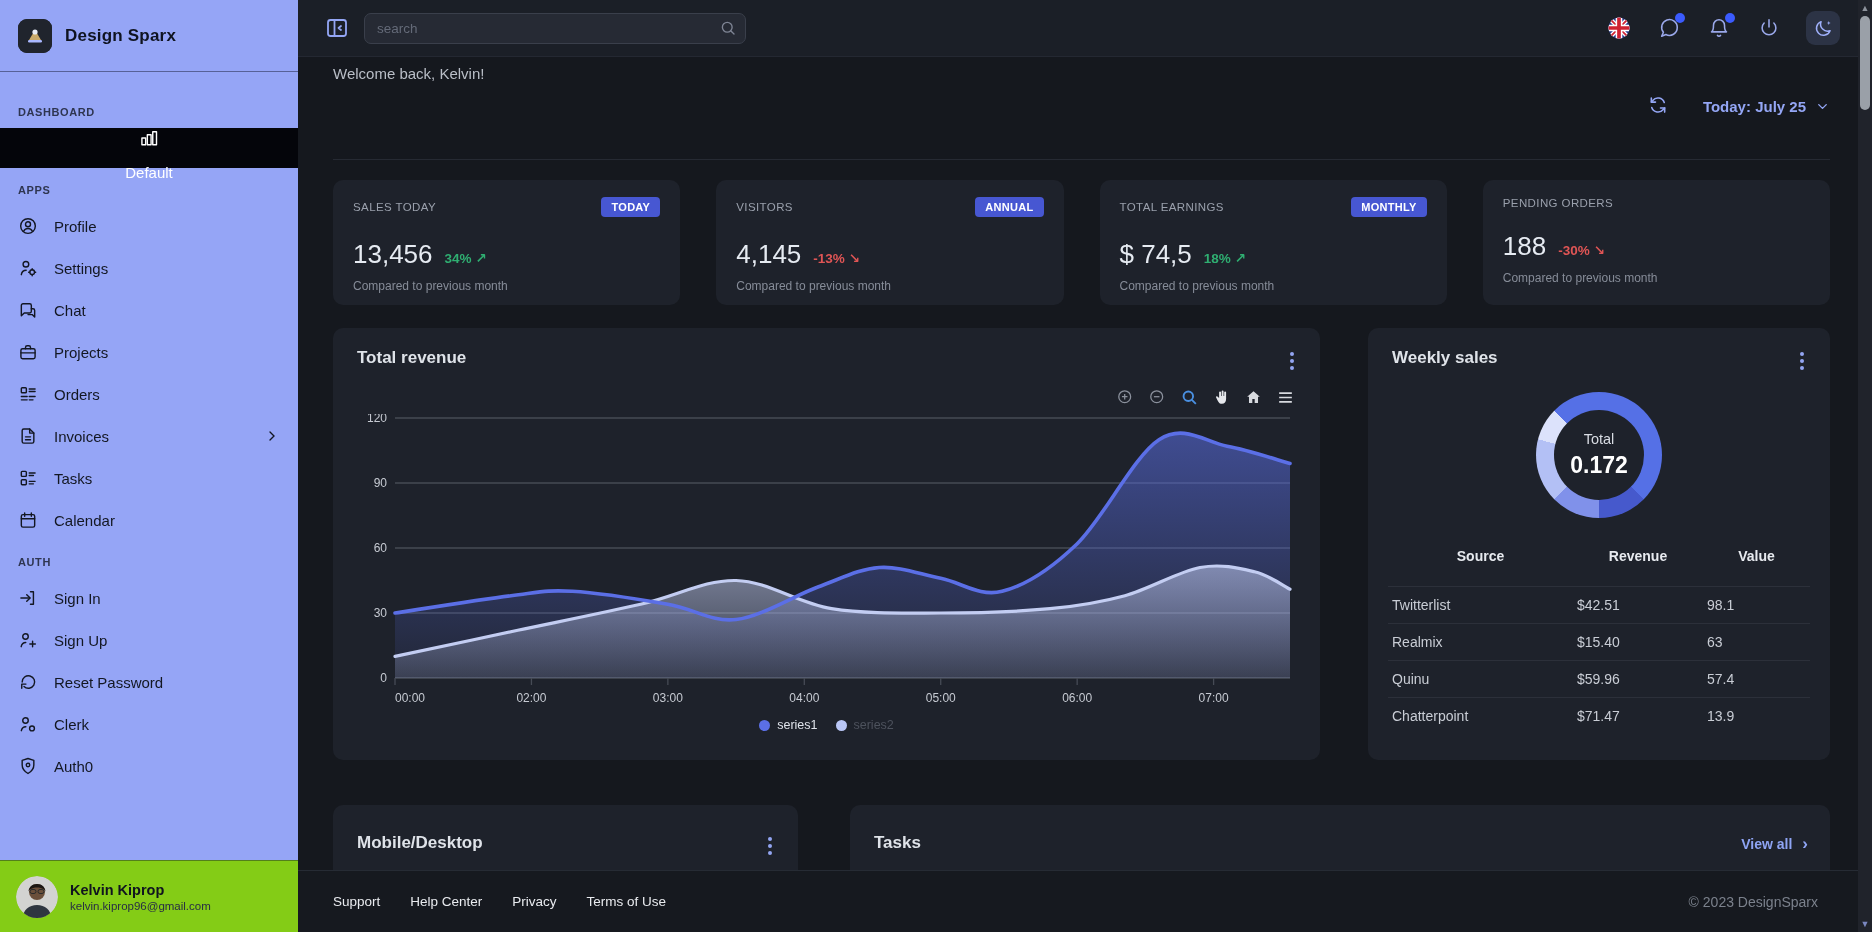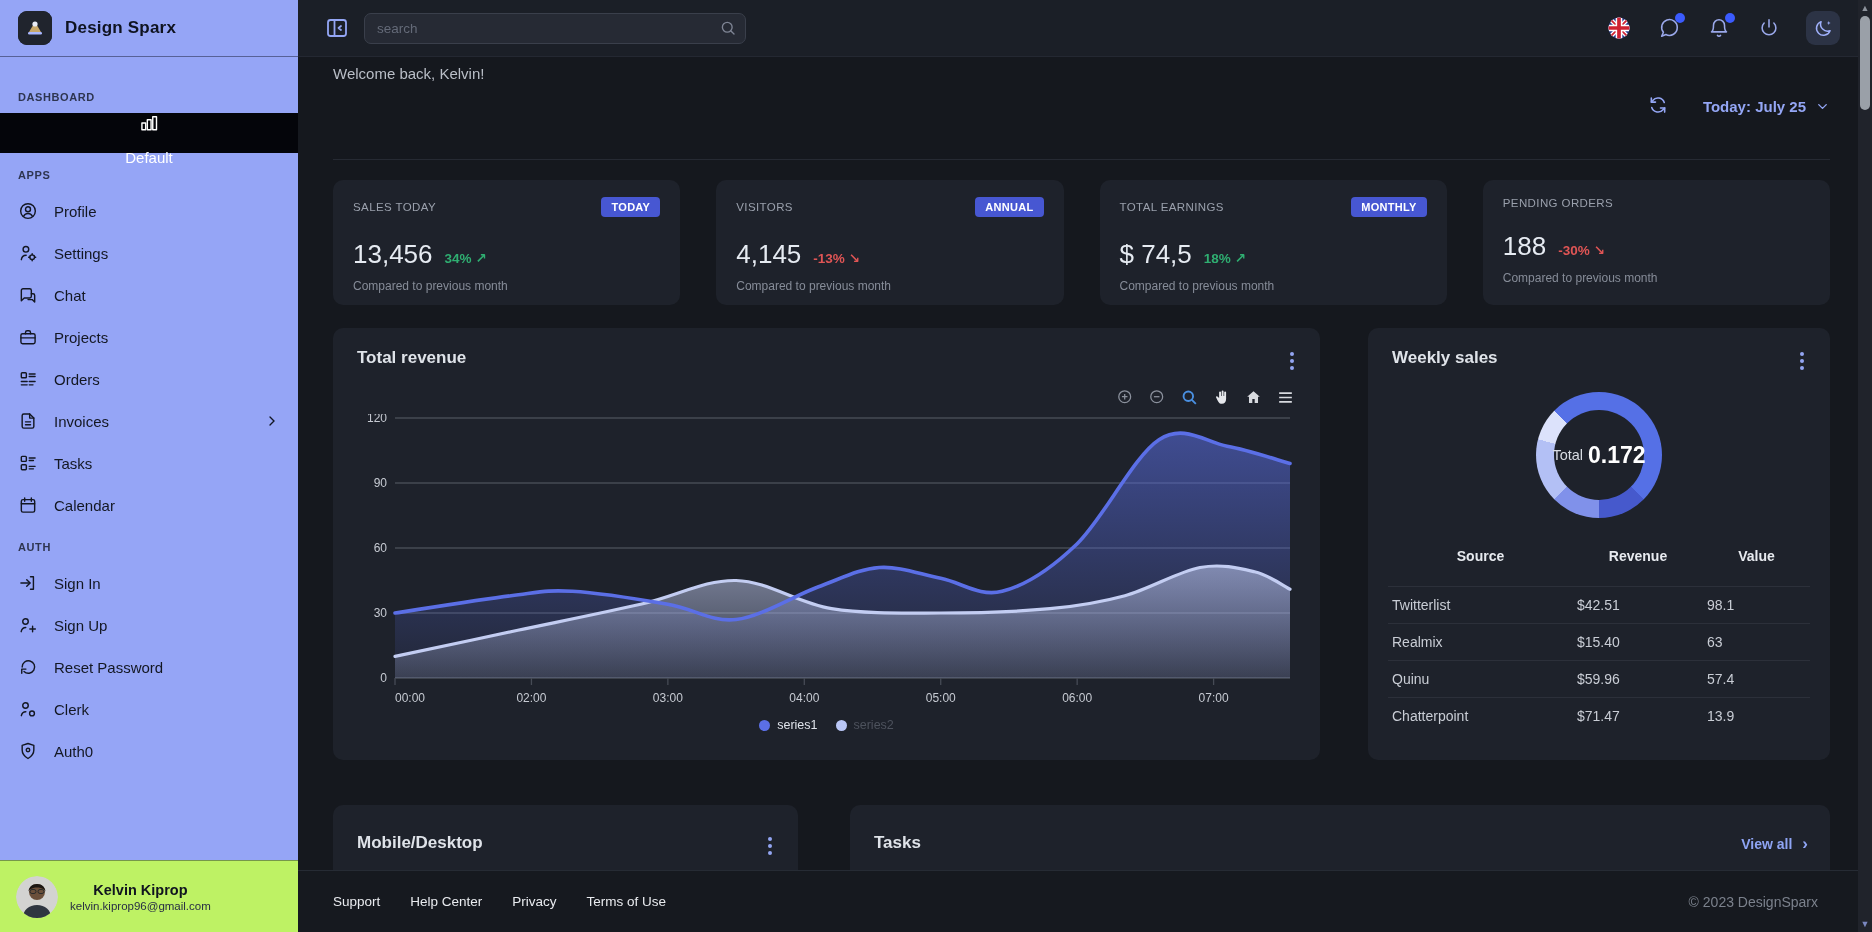--- a/index.html
+++ b/index.html
@@ -2,32 +2,32 @@
 <html><head>
 <meta charset="utf-8">
 <style>
   * { margin:0; padding:0; box-sizing:border-box; }
   html,body { background:#0e1014; }
   body { font-family:"Liberation Sans","DejaVu Sans",sans-serif; }
   .app { position:relative; width:1872px; height:932px; background:#15181e; overflow:hidden; }
 
   
   .sidebar { position:absolute; left:0; top:0; width:298px; height:932px; background:#95a5f6; color:#141824; z-index:5; }
-  .brand { height:57px; display:flex; align-items:center; gap:13px; padding:0 18px; border-bottom:1px solid rgba(10,15,35,.45); }
+  .brand { height:72px; display:flex; align-items:center; gap:13px; padding:0 18px; border-bottom:1px solid rgba(10,15,35,.45); }
   .logo { width:34px; height:34px; border-radius:9px; background:#20242d; display:flex; align-items:center; justify-content:center; flex:0 0 auto; }
   .brand-name { font-size:17px; font-weight:bold; color:#0f1320; letter-spacing:.2px; }
   nav { display:block; padding-top:18px; }
   .nav-section-label { font-size:11px; font-weight:bold; letter-spacing:.6px; color:#2e3550; padding:0 18px; margin:16px 0 10px 0; }
   .nav-item { height:40px; margin-bottom:2px; display:flex; align-items:center; gap:16px; padding:0 18px; font-size:15px; color:#131722; cursor:pointer; }
   .nav-item .ni-icon { width:20px; height:20px; display:flex; flex:0 0 auto; }
   .nav-item .ni-icon svg { width:20px; height:20px; stroke:currentColor; fill:none; stroke-width:1.7; stroke-linecap:round; stroke-linejoin:round; }
   .nav-item.active { background:#04050a; color:#ffffff;flex-direction:column; }
   .nav-item .ni-chev { margin-left:auto; display:flex; }
   .nav-item .ni-chev svg { width:16px; height:16px; stroke:currentColor; fill:none; stroke-width:2; stroke-linecap:round; }
-  .user-panel { position:absolute; left:0; bottom:0; width:298px; height:72px; background:#bef264; border-top:1px solid rgba(10,15,35,.4); display:flex; align-items:center; gap:12px; padding:0 16px; cursor:pointer;text-align:center; }
+  .user-panel { position:absolute; left:0; bottom:0; width:298px; height:72px; background:#84cc16; border-top:1px solid rgba(10,15,35,.4); display:flex; align-items:center; gap:12px; padding:0 16px; cursor:pointer; }
   .avatar { width:42px; height:42px; border-radius:50%; overflow:hidden; flex:0 0 auto; }
   .user-name { font-size:14.5px; font-weight:bold; color:#10141f; }
   .user-email { font-size:11.5px; color:#272e44; margin-top:2px; }
 
   
   .topbar { position:absolute; left:298px; top:0; width:1560px; height:57px; background:#1b1f27; border-bottom:1px solid #242832; display:flex; align-items:center; z-index:4; }
   .collapse-btn { margin-left:24px; width:30px; height:30px; background:none; border:none; color:#94a6f5; cursor:pointer; display:flex; align-items:center; justify-content:center; }
   .collapse-btn svg { width:24px; height:24px; stroke:currentColor; fill:none; stroke-width:1.8; stroke-linecap:round; stroke-linejoin:round; }
   .search-wrap { position:relative; margin-left:12px; width:382px; }
   .search-wrap input { width:100%; height:31px; background:#262a34; border:1px solid #3a3f4b; border-radius:7px; color:#cfd3db; font-size:13.5px; padding:0 34px 0 12px; outline:none; font-family:inherit; }
@@ -83,21 +83,21 @@
   .ct-btn svg { width:19px; height:19px; }
   .rev-svg { position:absolute; left:24px; top:86px; }
   .chart-legend { position:absolute; left:0; width:100%; top:390px; display:flex; justify-content:center; gap:18px; }
   .legend-item { display:flex; align-items:center; gap:7px; font-size:12.5px; color:#dfe3ea; cursor:pointer; }
   .legend-item .ldot { width:11px; height:11px; border-radius:50%; }
   .legend-item.muted { color:#4d525d; }
 
   .weekly-panel { left:1070px; top:271px; width:462px; height:432px; }
   .donut-wrap { position:absolute; left:168px; top:64px; width:126px; height:126px; }
   .donut { width:126px; height:126px; border-radius:50%; }
-  .donut-hole { position:absolute; left:18px; top:18px; width:90px; height:90px; border-radius:50%; background:#1e222b; display:flex; align-items:center; justify-content:center; gap:5px; }
+  .donut-hole { position:absolute; left:18px; top:18px; width:90px; height:90px; border-radius:50%; background:#1e222b; display:flex; flex-direction:column; align-items:center; justify-content:center; gap:5px; }
   .donut-label { font-size:14.5px; color:#d9dde4; }
   .donut-value { font-size:23px; font-weight:bold; color:#ffffff; }
   .weekly-table { position:absolute; left:20px; top:212px; width:422px; border-collapse:collapse; font-size:14px; }
   .weekly-table th { text-align:center; color:#e7eaef; font-weight:bold; padding:8px 4px 22px 4px; }
   .weekly-table td { color:#c9cdd5; padding:10px 4px; border-top:1px solid #2c303a; }
   .weekly-table th:nth-child(1), .weekly-table td:nth-child(1) { width:185px; }
   .weekly-table th:nth-child(2), .weekly-table td:nth-child(2) { width:130px; }
 
   .mobile-panel { left:35px; top:748px; width:465px; height:120px; }
   .tasks-panel { left:552px; top:748px; width:980px; height:120px; }

